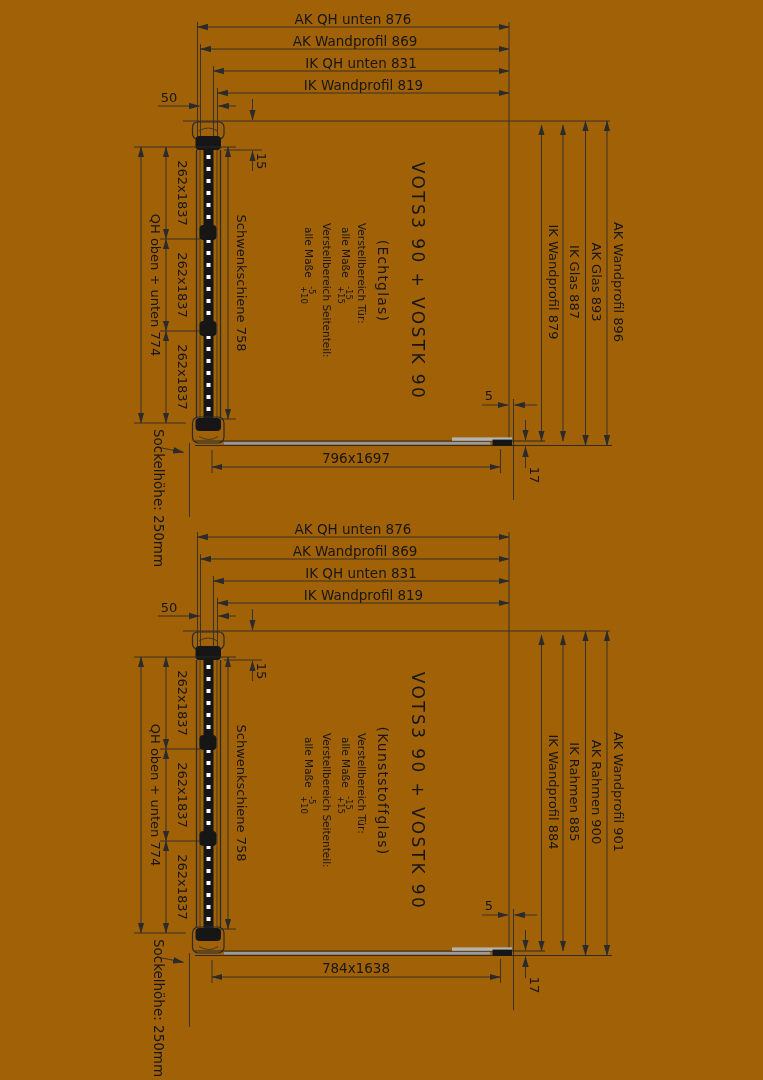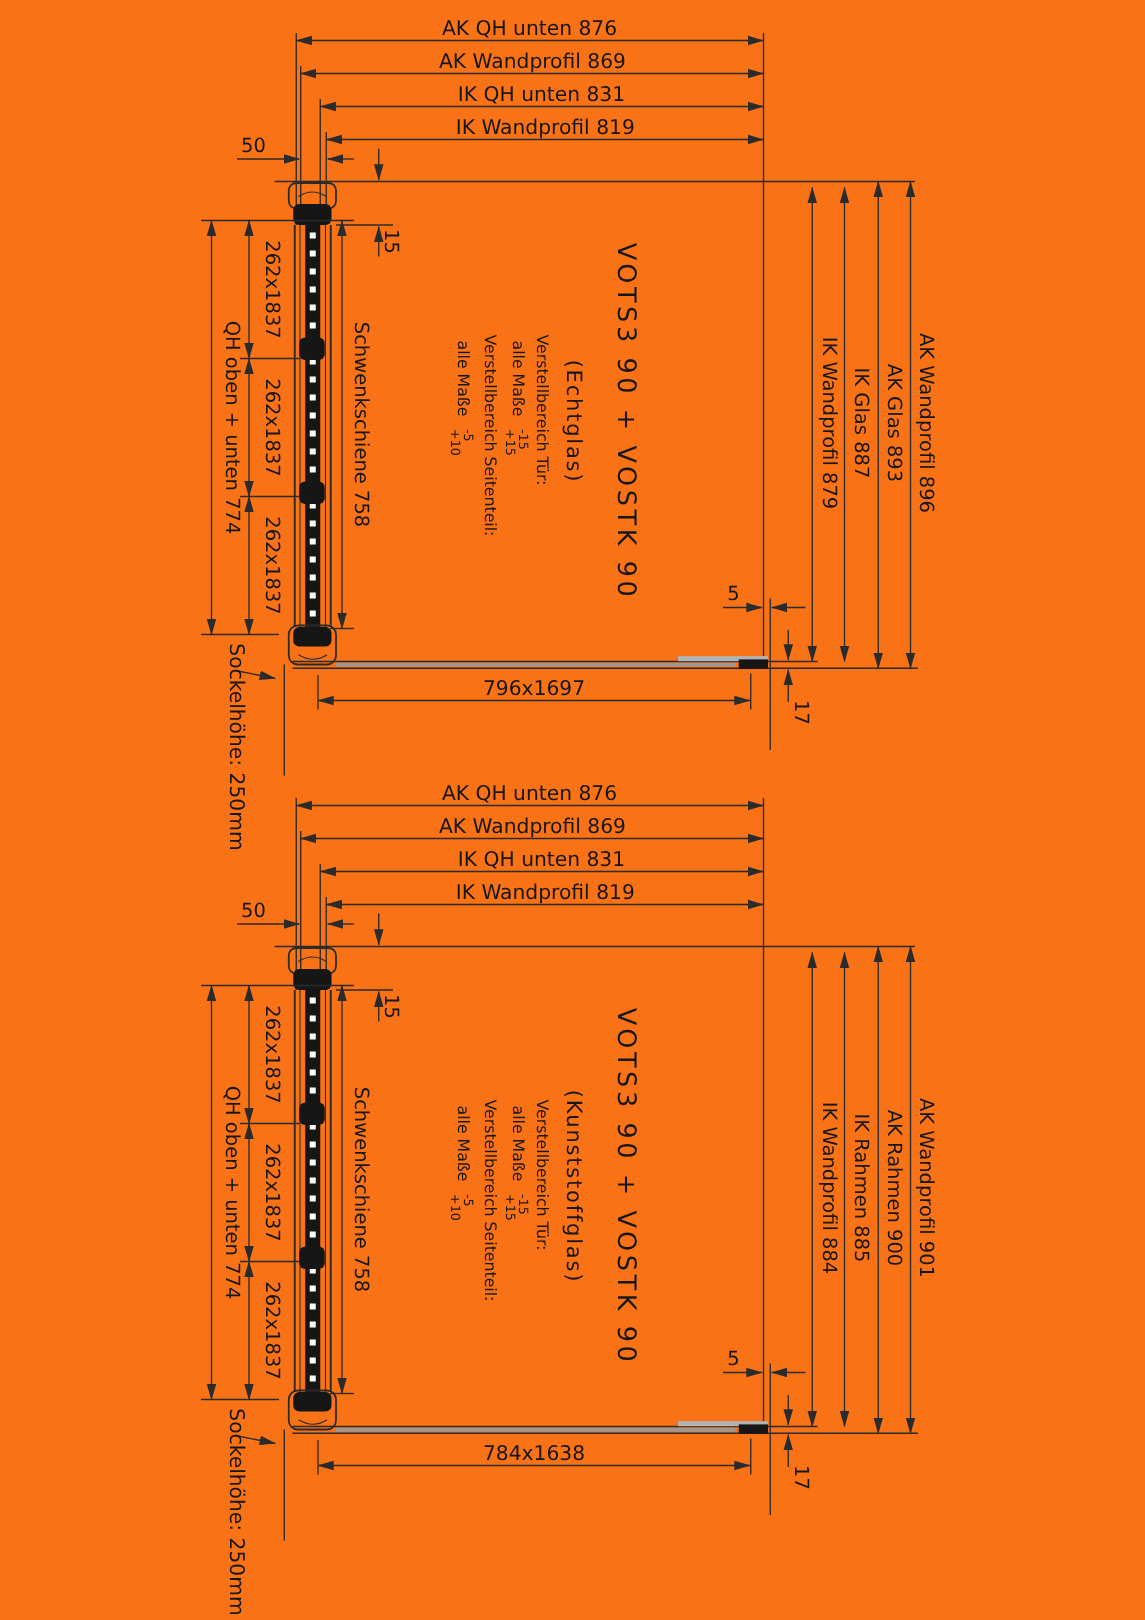--- a/index.html
+++ b/index.html
@@ -1,16 +1,16 @@
 <!DOCTYPE html>
 <html><head>
 <meta charset="utf-8">
 <style>
   html,body{margin:0;padding:0;background:#ffffff;}
-  .stage{position:relative;width:763px;height:1080px;background:#f97316;overflow:hidden;}
+  .stage{position:relative;width:763px;height:1080px;background:#a16207;overflow:hidden;}
   svg{display:block;}
   .t{font-family:"DejaVu Sans","Liberation Sans",sans-serif;fill:#161616;}
   .dim{font-size:13.5px;}
   .dimR{font-size:13px;}
   .ttl{font-size:17px;letter-spacing:2.4px;}
   .gls{font-size:14px;letter-spacing:1.2px;}
   .sub{font-size:10.5px;}
   .tol{font-size:8.5px;}
 </style>
 </head>

